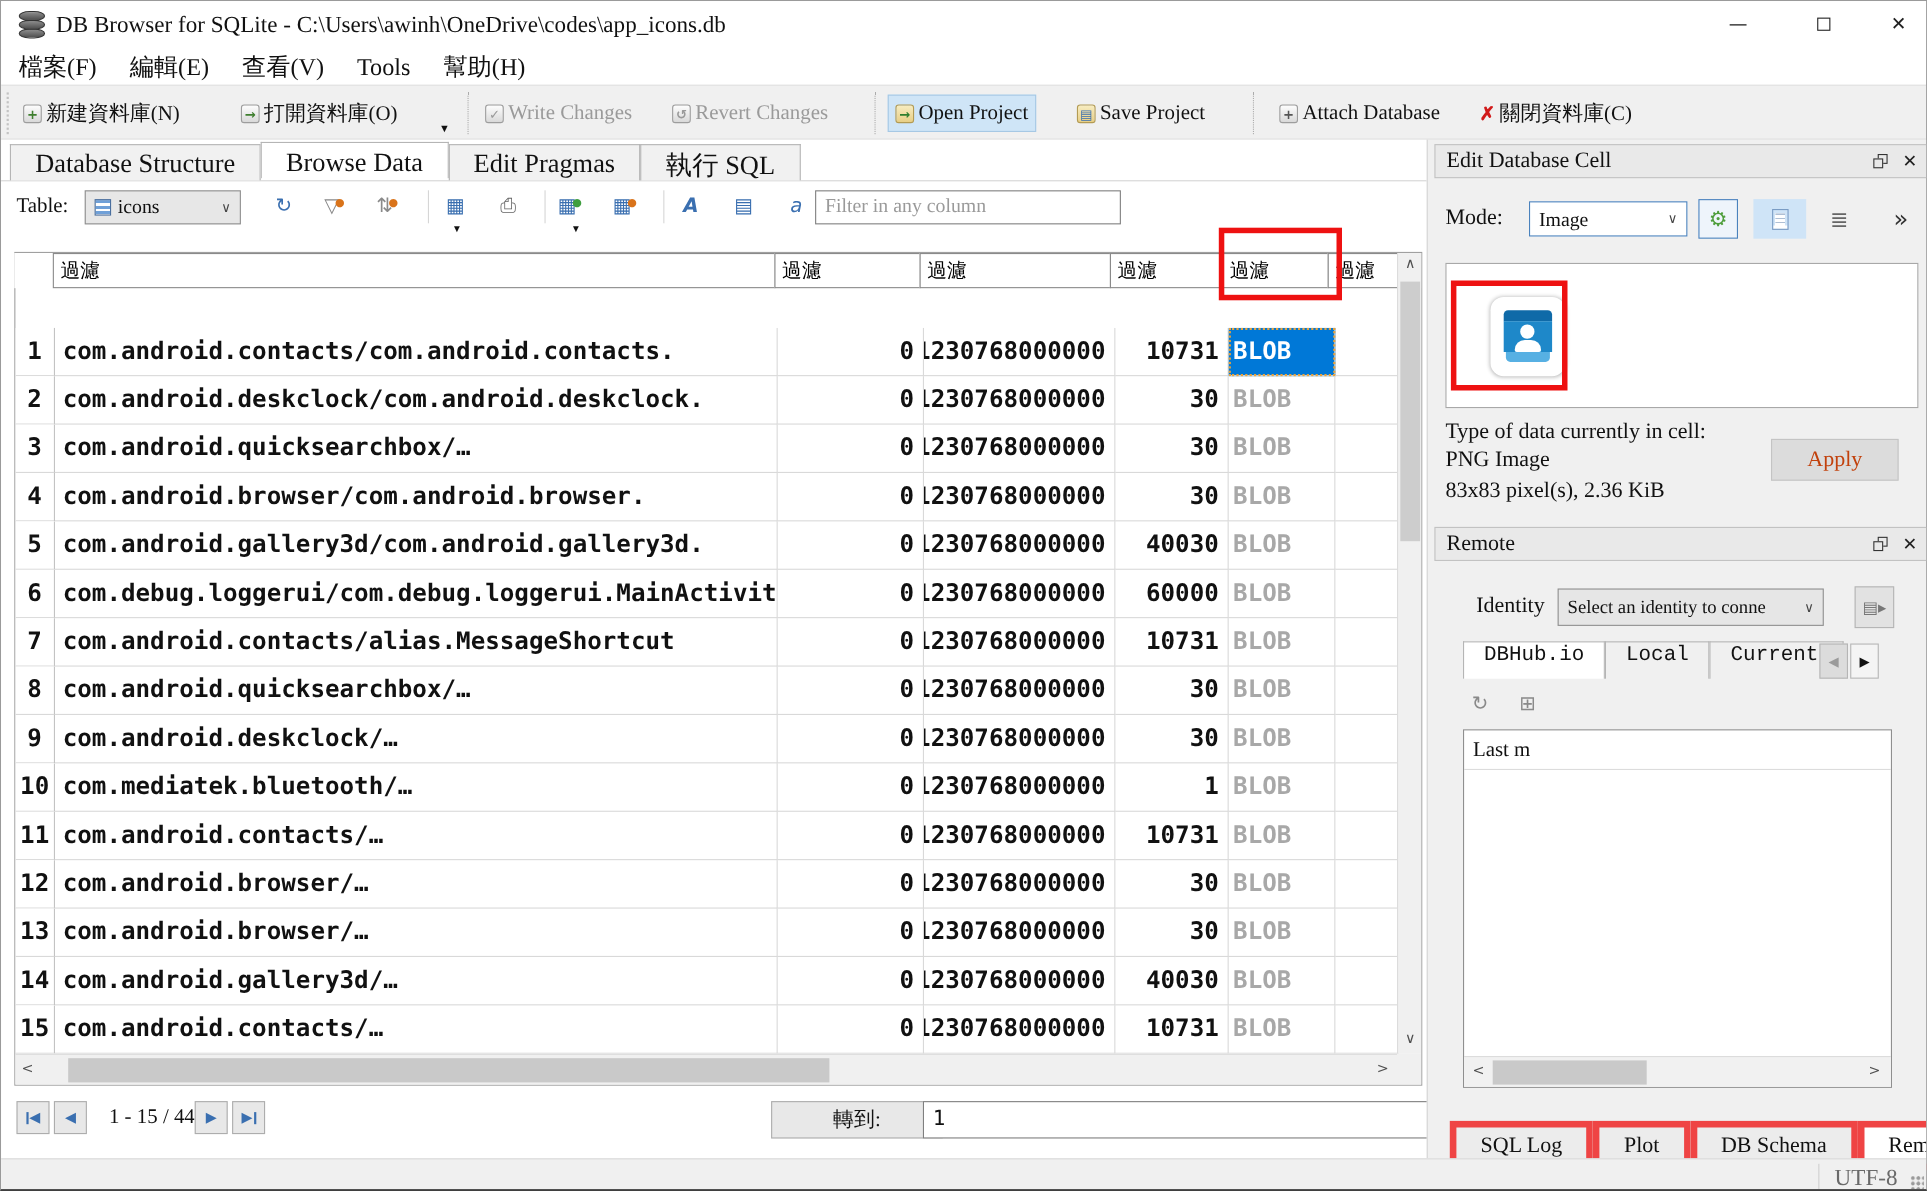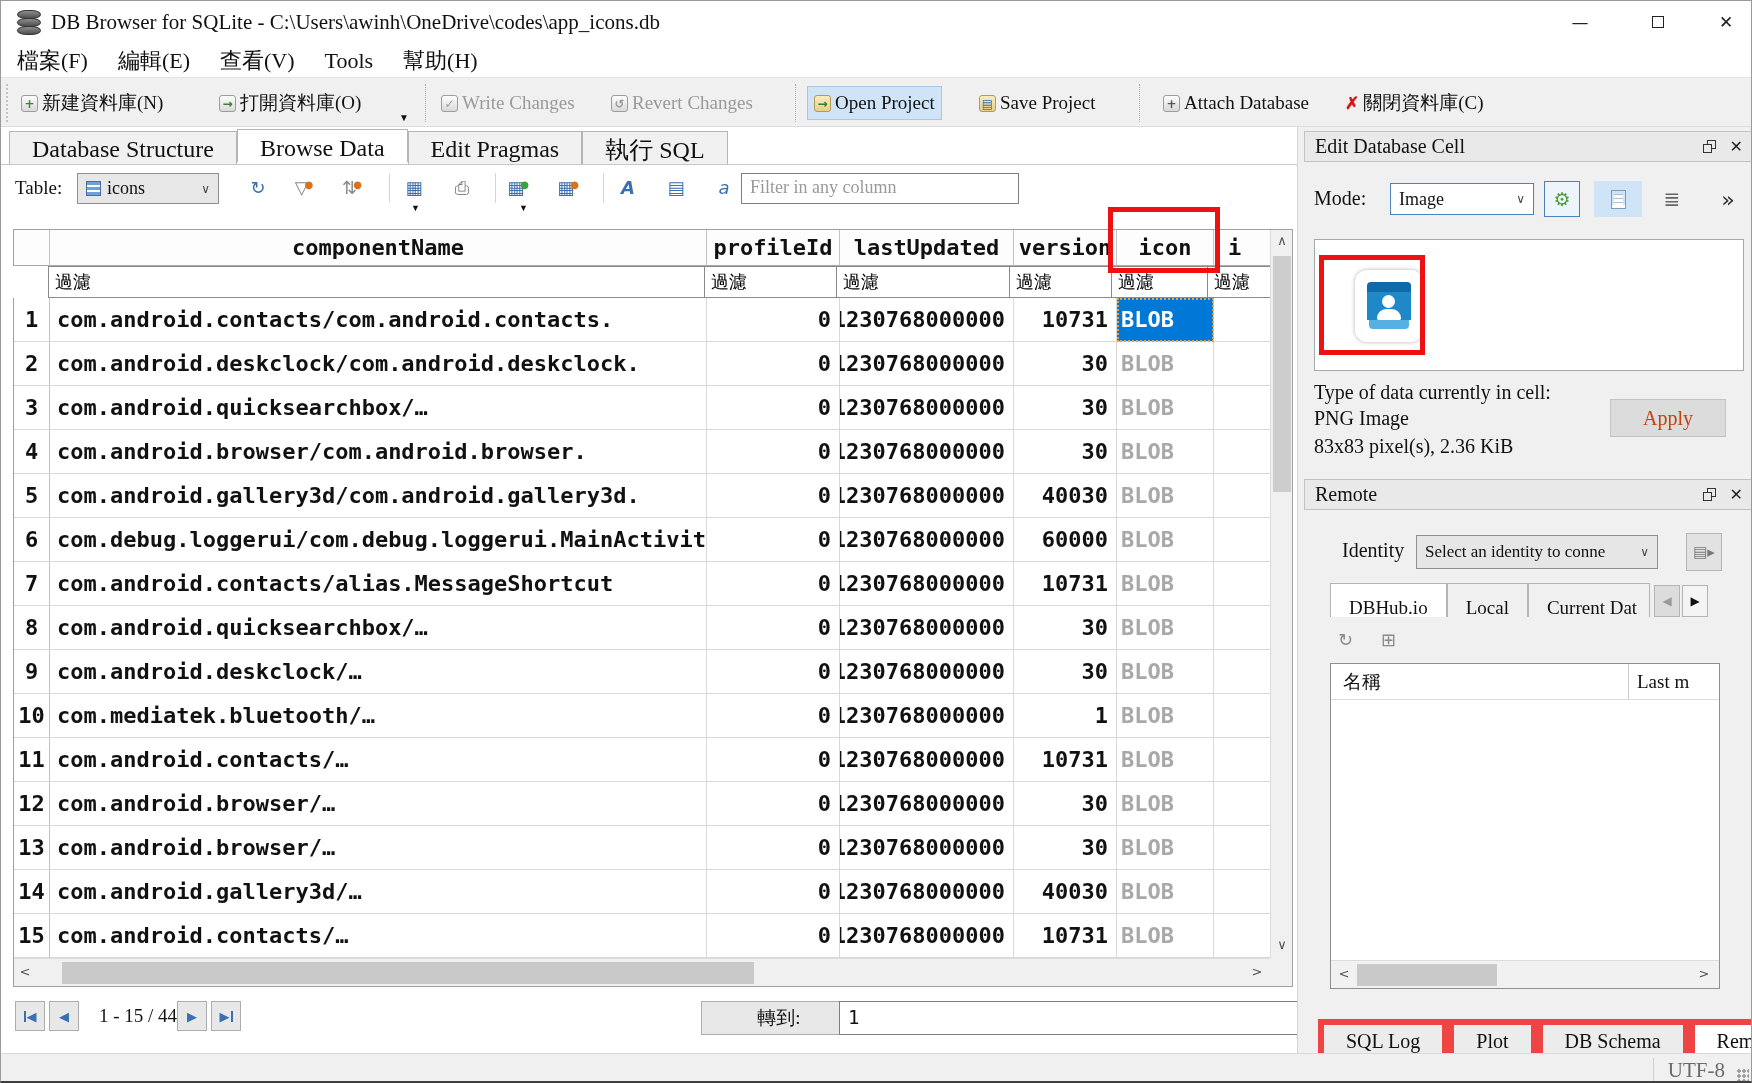--- a/index.html
+++ b/index.html
@@ -133,21 +133,21 @@
   .type-val{position:absolute;left:16px;top:280px;font-size:20px;}
   .size-line{position:absolute;left:16px;top:308px;font-size:20px;}
   .applybtn{position:absolute;left:312px;top:272px;width:116px;height:38px;background:#dcdcdc;border:1px solid #c4c4c4;
             color:#c2410c;font-size:20px;display:flex;align-items:center;justify-content:center;}
   
   .r-identity-label{position:absolute;left:44px;top:412px;font-size:20px;}
   .combo-id{position:absolute;left:118px;top:408px;width:242px;height:34px;background:#e6e6e6;border:1px solid #8f8f8f;font-size:17px;}
   .idbtn{position:absolute;left:388px;top:406px;width:36px;height:38px;background:#e2e2e2;border:1px solid #b5b5b5;
          display:flex;align-items:center;justify-content:center;color:#777;font-size:15px;font-family:"DejaVu Sans", sans-serif;}
   .rtabs{position:absolute;left:32px;top:456px;height:34px;display:flex;font-size:19px;}
-  .rtab{padding:13px 18px 0;border:1px solid #b5b5b5;border-bottom:none;background:#f0f0f0;white-space:nowrap;overflow:hidden;}
+  .rtab{padding:0 18px 0;border:1px solid #b5b5b5;border-bottom:none;background:#f0f0f0;white-space:nowrap;overflow:hidden;font-family:Liberation Mono, monospace;}
   .rtab.active{background:#fff;}
   .rtab.cut{max-width:122px;}
   .spin{position:absolute;top:458px;width:26px;height:32px;border:1px solid #b5b5b5;display:flex;align-items:center;justify-content:center;
         font-family:"DejaVu Sans", sans-serif;font-size:12px;}
   .spin.prev{left:356px;background:#dcdcdc;color:#9a9a9a;}
   .spin.next{left:384px;background:#f4f4f4;color:#111;}
   .rtool{position:absolute;left:40px;top:502px;display:flex;gap:28px;color:#8a8a8a;font-family:"DejaVu Sans", sans-serif;font-size:18px;}
   .rlist{position:absolute;left:32px;top:536px;width:390px;height:326px;background:#fff;border:1px solid #8f8f8f;}
   .rl-head{display:flex;height:36px;border-bottom:1px solid #dcdcdc;font-size:19px;}
   .rl-h1{width:298px;border-right:1px solid #cfcfcf;display:flex;align-items:center;padding-left:12px;}
@@ -257,29 +257,20 @@
       <span class="under-arrow" style="left:518px;">▼</span>
       <span class="bico" style="left:556px;">▦<span class="dot-o" style="color:#d9731a;">●</span></span>
       <span class="bsep" style="left:602px;"></span>
       <span class="bico" style="left:614px;font-style:italic;font-weight:bold;">A</span>
       <span class="bico" style="left:662px;">▤</span>
       <span class="bico" style="left:710px;font-style:italic;">a</span>
       <div class="filterbox">Filter in any column</div>
     </div>
 
     <div class="tframe">
-      <div class="thead">
-        <div class="hc c-num"></div>
-        <div class="hc c-name">componentName</div>
-        <div class="hc c-pid">profileId</div>
-        <div class="hc c-lu">lastUpdated</div>
-        <div class="hc c-ver">version</div>
-        <div class="hc c-icon">icon</div>
-        <div class="hc c-part" style="justify-content:flex-start;padding-left:14px;">i</div>
-      </div>
       <div class="filterrow">
         <div class="fc blank c-num"></div>
         <div class="fc c-name">過濾</div>
         <div class="fc c-pid">過濾</div>
         <div class="fc c-lu">過濾</div>
         <div class="fc c-ver">過濾</div>
         <div class="fc c-icon">過濾</div>
         <div class="fc c-part">過濾</div>
       </div>
       <div class="rows">
@@ -509,21 +500,20 @@
         <div class="rtab cut">Current Dat</div>
       </div>
     <span class="spin prev">◀</span>
     <span class="spin next">▶</span>
     <div class="rtool">
       <span>↻</span>
       <span>⊞</span>
     </div>
     <div class="rlist">
       <div class="rl-head">
-        <div class="rl-h1">名稱</div>
         <div class="rl-h2">Last m</div>
       </div>
       <div class="rl-hsb">
         <span class="sbarrow" style="left:2px;top:2px;">&lt;</span>
         <span class="thumb"></span>
         <span class="sbarrow" style="left:362px;top:2px;">&gt;</span>
       </div>
     </div>
 
     <div class="dtabs">

